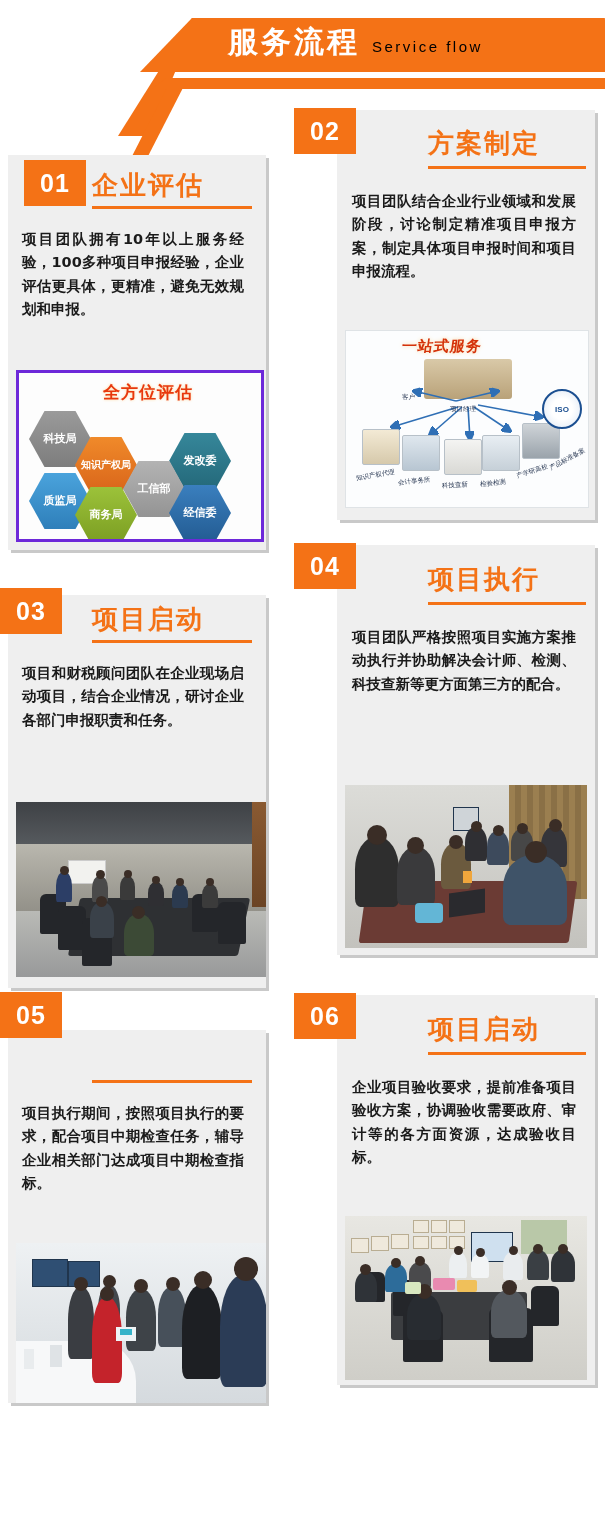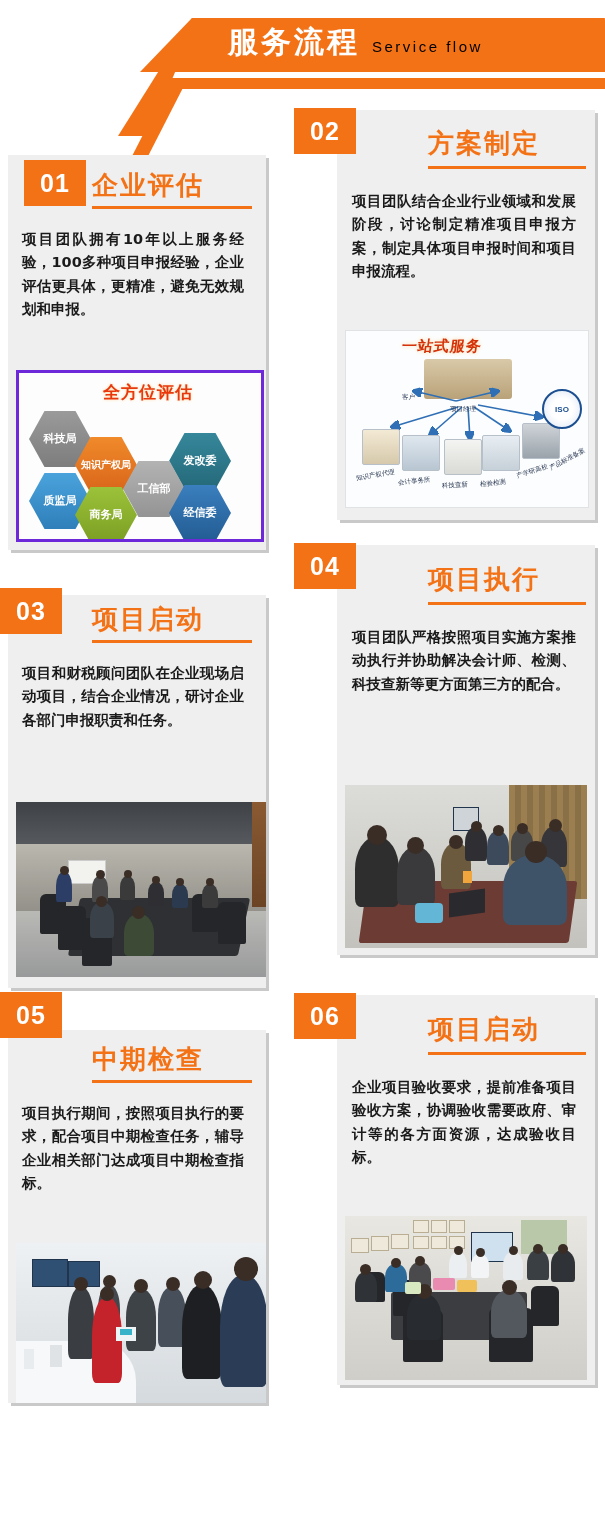--- a/index.html
+++ b/index.html
@@ -379,21 +379,20 @@
       <div class="person" style="left:158px;top:70px;width:64px;height:70px;background:#3f5368;"></div>
       <div class="phead" style="left:180px;top:56px;width:22px;height:22px;"></div>
       <div style="position:absolute;left:104px;top:106px;width:36px;height:24px;background:#2a2a2e;transform:skewY(-8deg);"></div>
       <div style="position:absolute;left:70px;top:118px;width:28px;height:20px;background:#63b6d6;border-radius:4px;"></div>
       <div style="position:absolute;left:118px;top:86px;width:9px;height:12px;background:#f0a63c;"></div>
     </div>
   </div>
 
   <div class="card" id="card5"></div>
   <div class="badge" id="badge5">05</div>
-  <div class="card-title" id="title5">中期检查</div>
   <div class="title-rule" id="rule5"></div>
   <div class="card-body" id="body5">项目执行期间，按照项目执行的要求，配合项目中期检查任务，辅导企业相关部门达成项目中期检查指标。</div>
 
   <div class="photo" id="photo5">
     <div class="ph-in">
       <div style="position:absolute;inset:0;background:linear-gradient(#eef1f3,#d5dade);"></div>
       <div class="screen" style="left:16px;top:16px;width:34px;height:26px;"></div>
       <div class="screen" style="left:52px;top:18px;width:30px;height:24px;"></div>
       <div style="position:absolute;left:0;bottom:0;width:120px;height:62px;background:#f7f8f9;border-radius:0 40px 0 0;"></div>
       <div style="position:absolute;left:8px;bottom:34px;width:10px;height:20px;background:#e9ecee;"></div>

